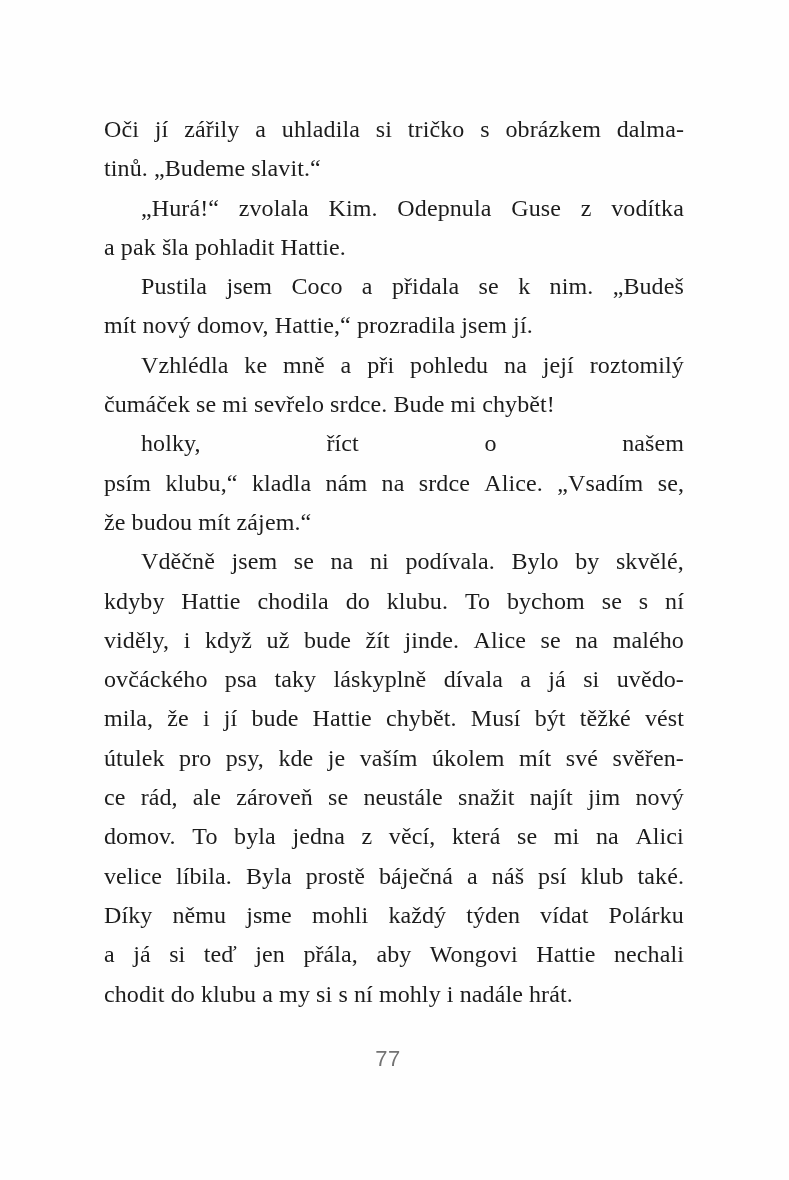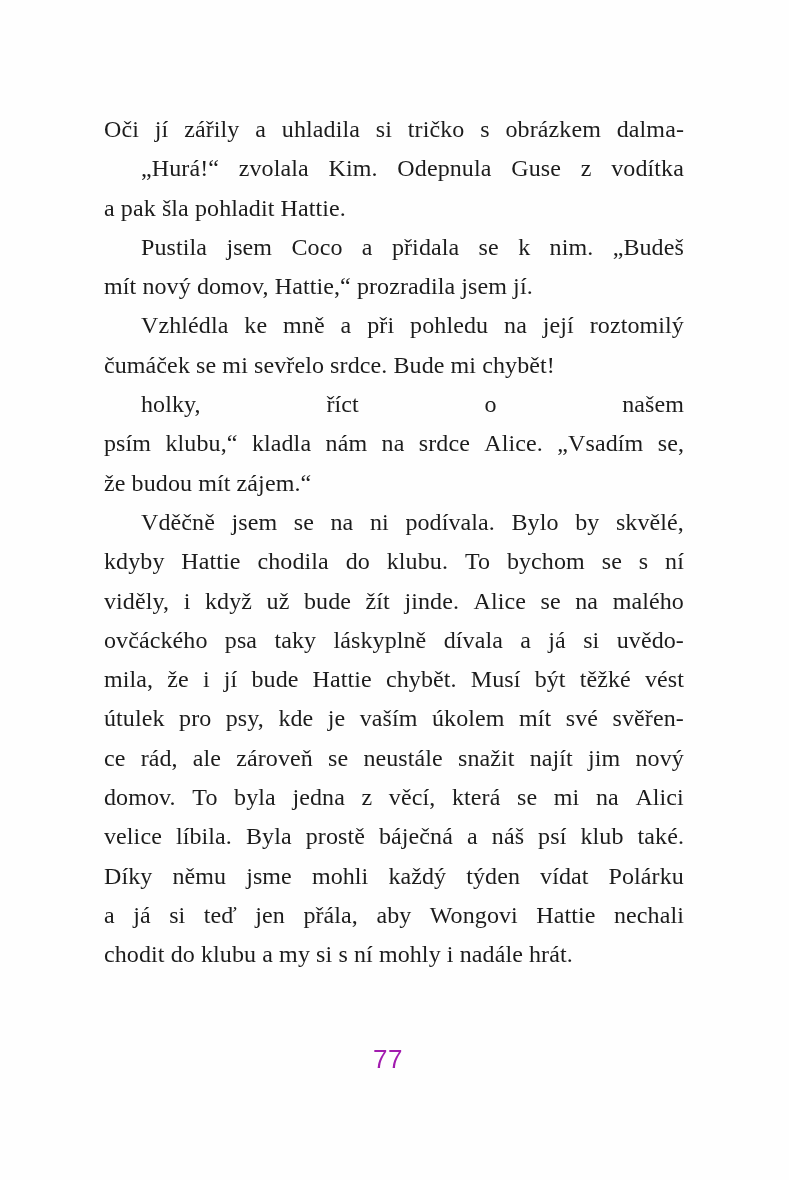--- a/index.html
+++ b/index.html
@@ -45,43 +45,44 @@
   .line.justify span {
     flex: 0 0 auto;
   }
   .page-number {
     position: absolute;
     left: 0;
     top: 1044px;
     width: 776px;
     text-align: center;
     font-family: "Liberation Sans", sans-serif;
-    font-size: 26px;
+    font-size: 22px;
     line-height: 30px;
-    color: #a21caf;
+    color: #737373;
     letter-spacing: 0.5px;
   }
 </style>
 </head>
 <body>
 
 <div class="book-page">
   <div class="text-block">
       <div class="line justify">
         <span>Oči</span>
         <span>jí</span>
         <span>zářily</span>
         <span>a</span>
         <span>uhladila</span>
         <span>si</span>
         <span>tričko</span>
         <span>s</span>
         <span>obrázkem</span>
         <span>dalma-</span>
       </div>
+      <div class="line">tinů. „Budeme slavit.“</div>
       <div class="line indent justify">
         <span>„Hurá!“</span>
         <span>zvolala</span>
         <span>Kim.</span>
         <span>Odepnula</span>
         <span>Guse</span>
         <span>z</span>
         <span>vodítka</span>
       </div>
       <div class="line">a pak šla pohladit Hattie.</div>

